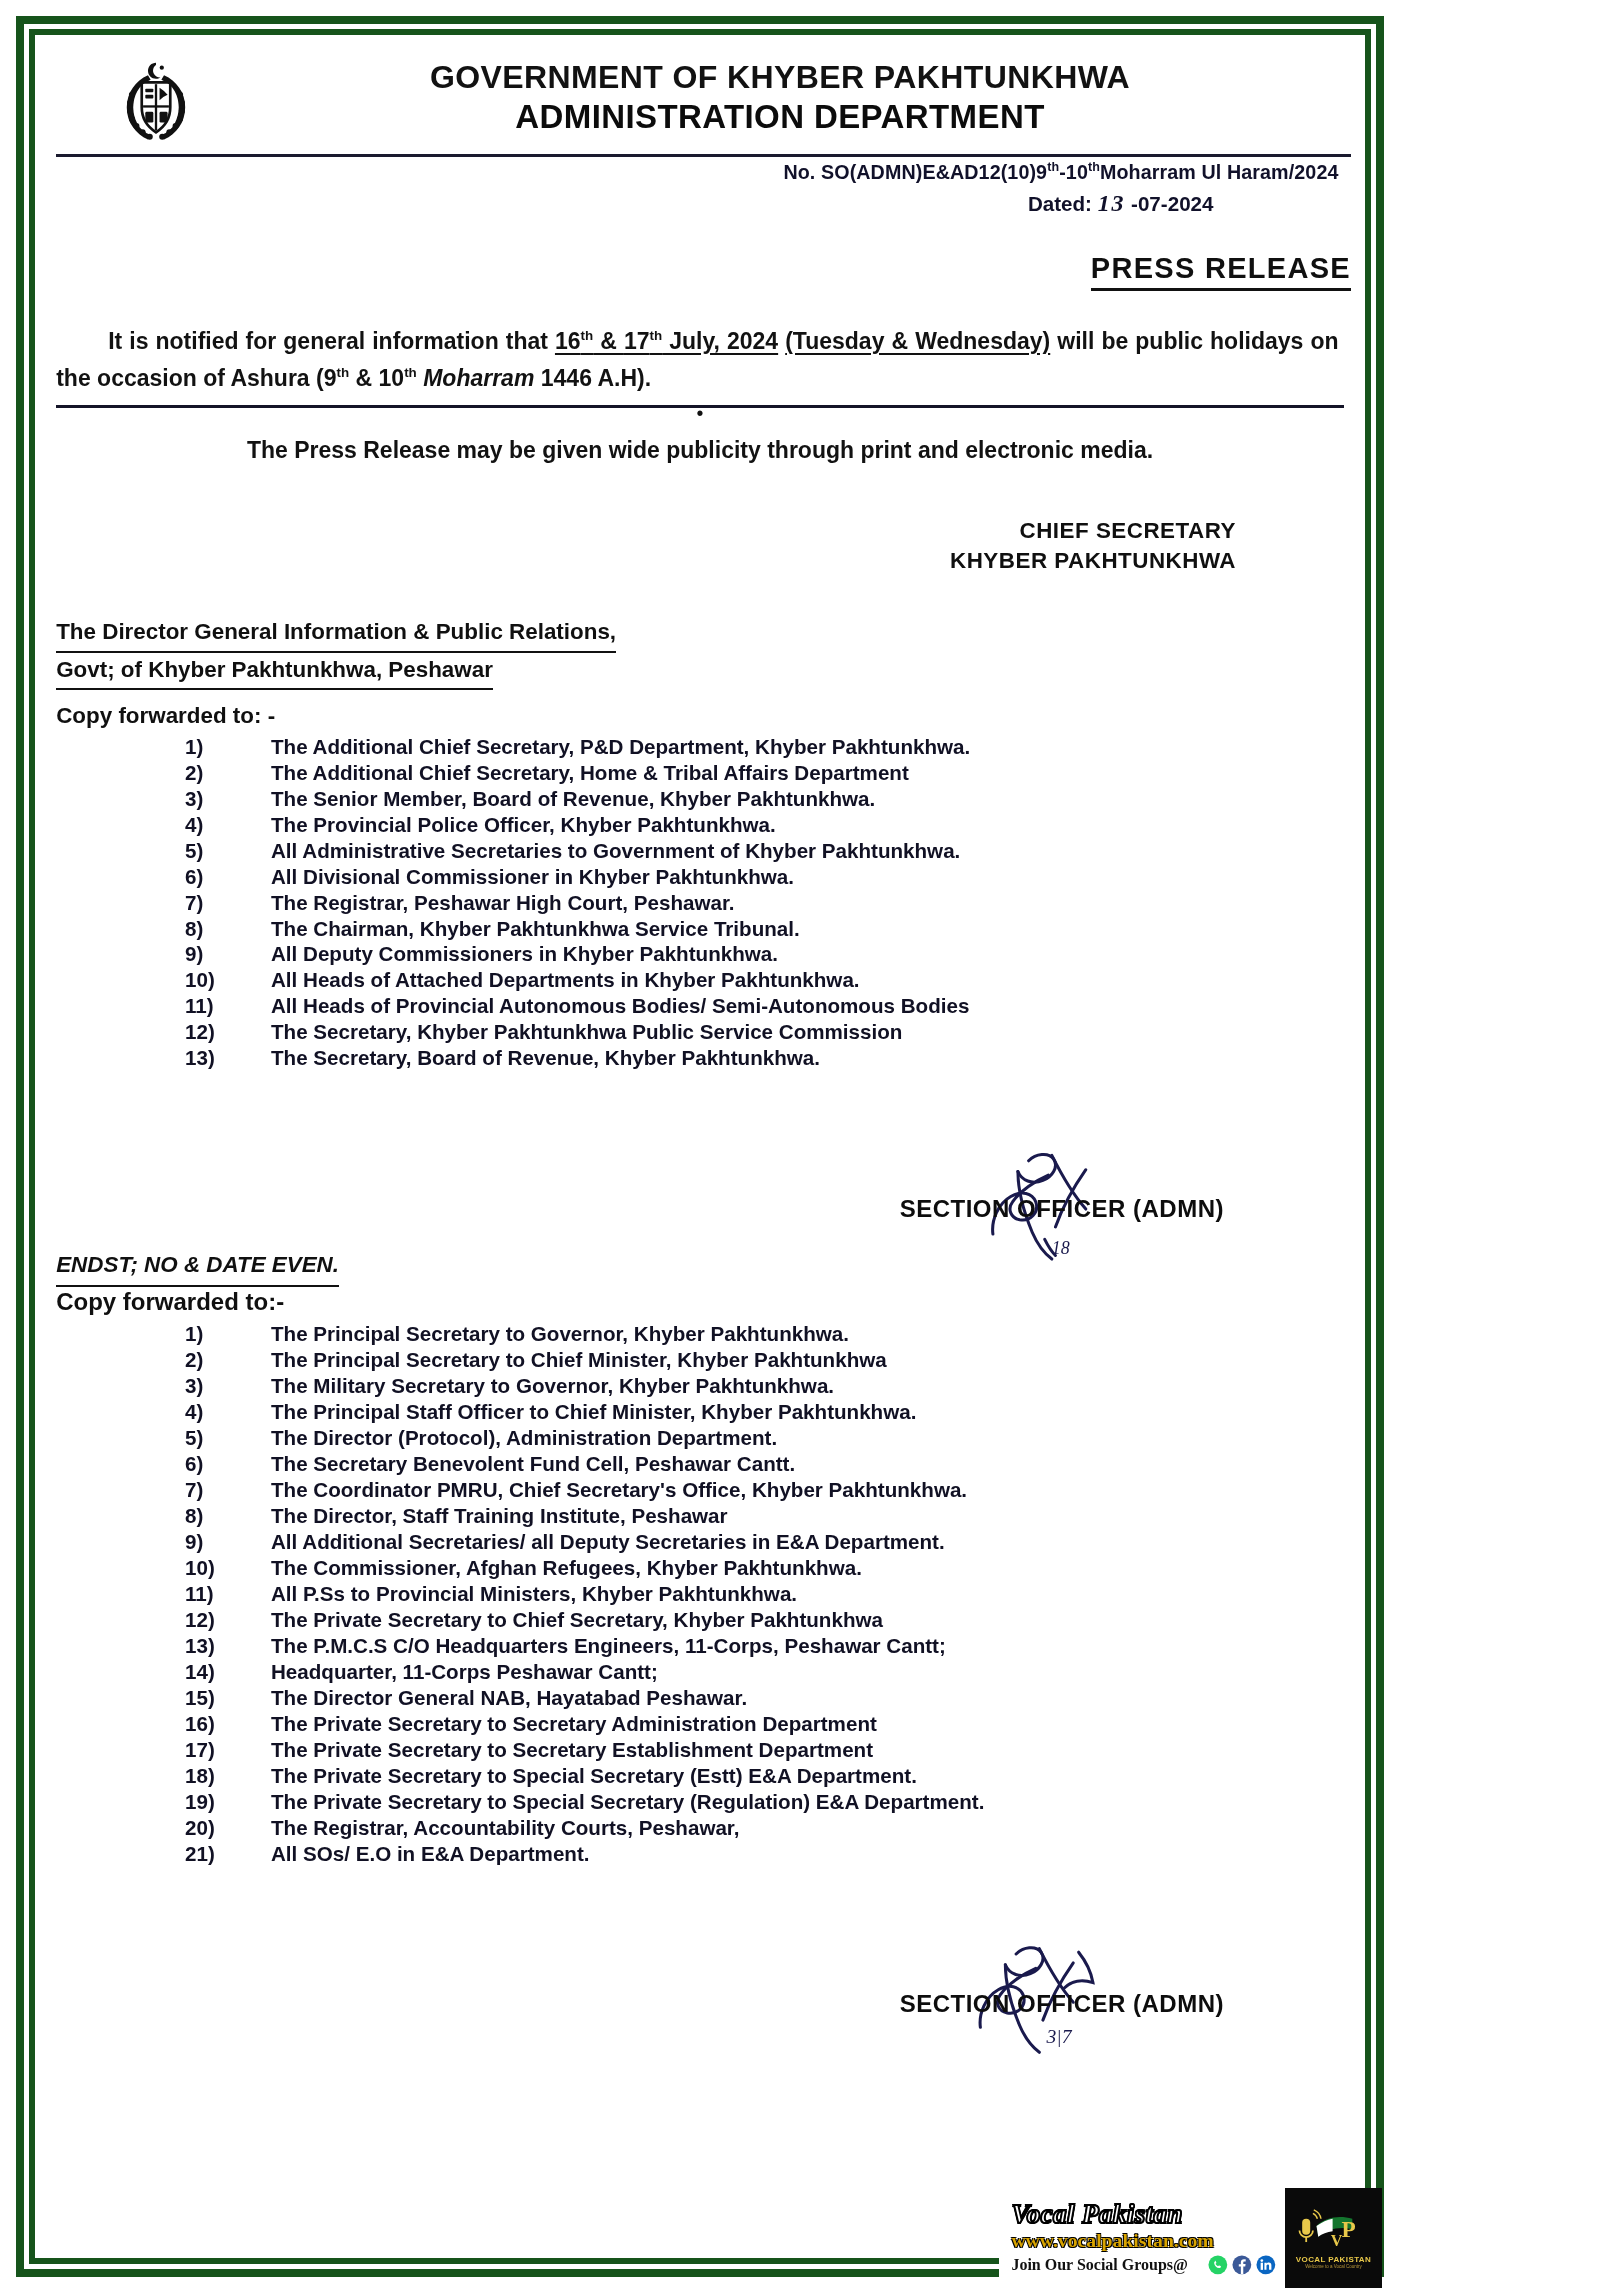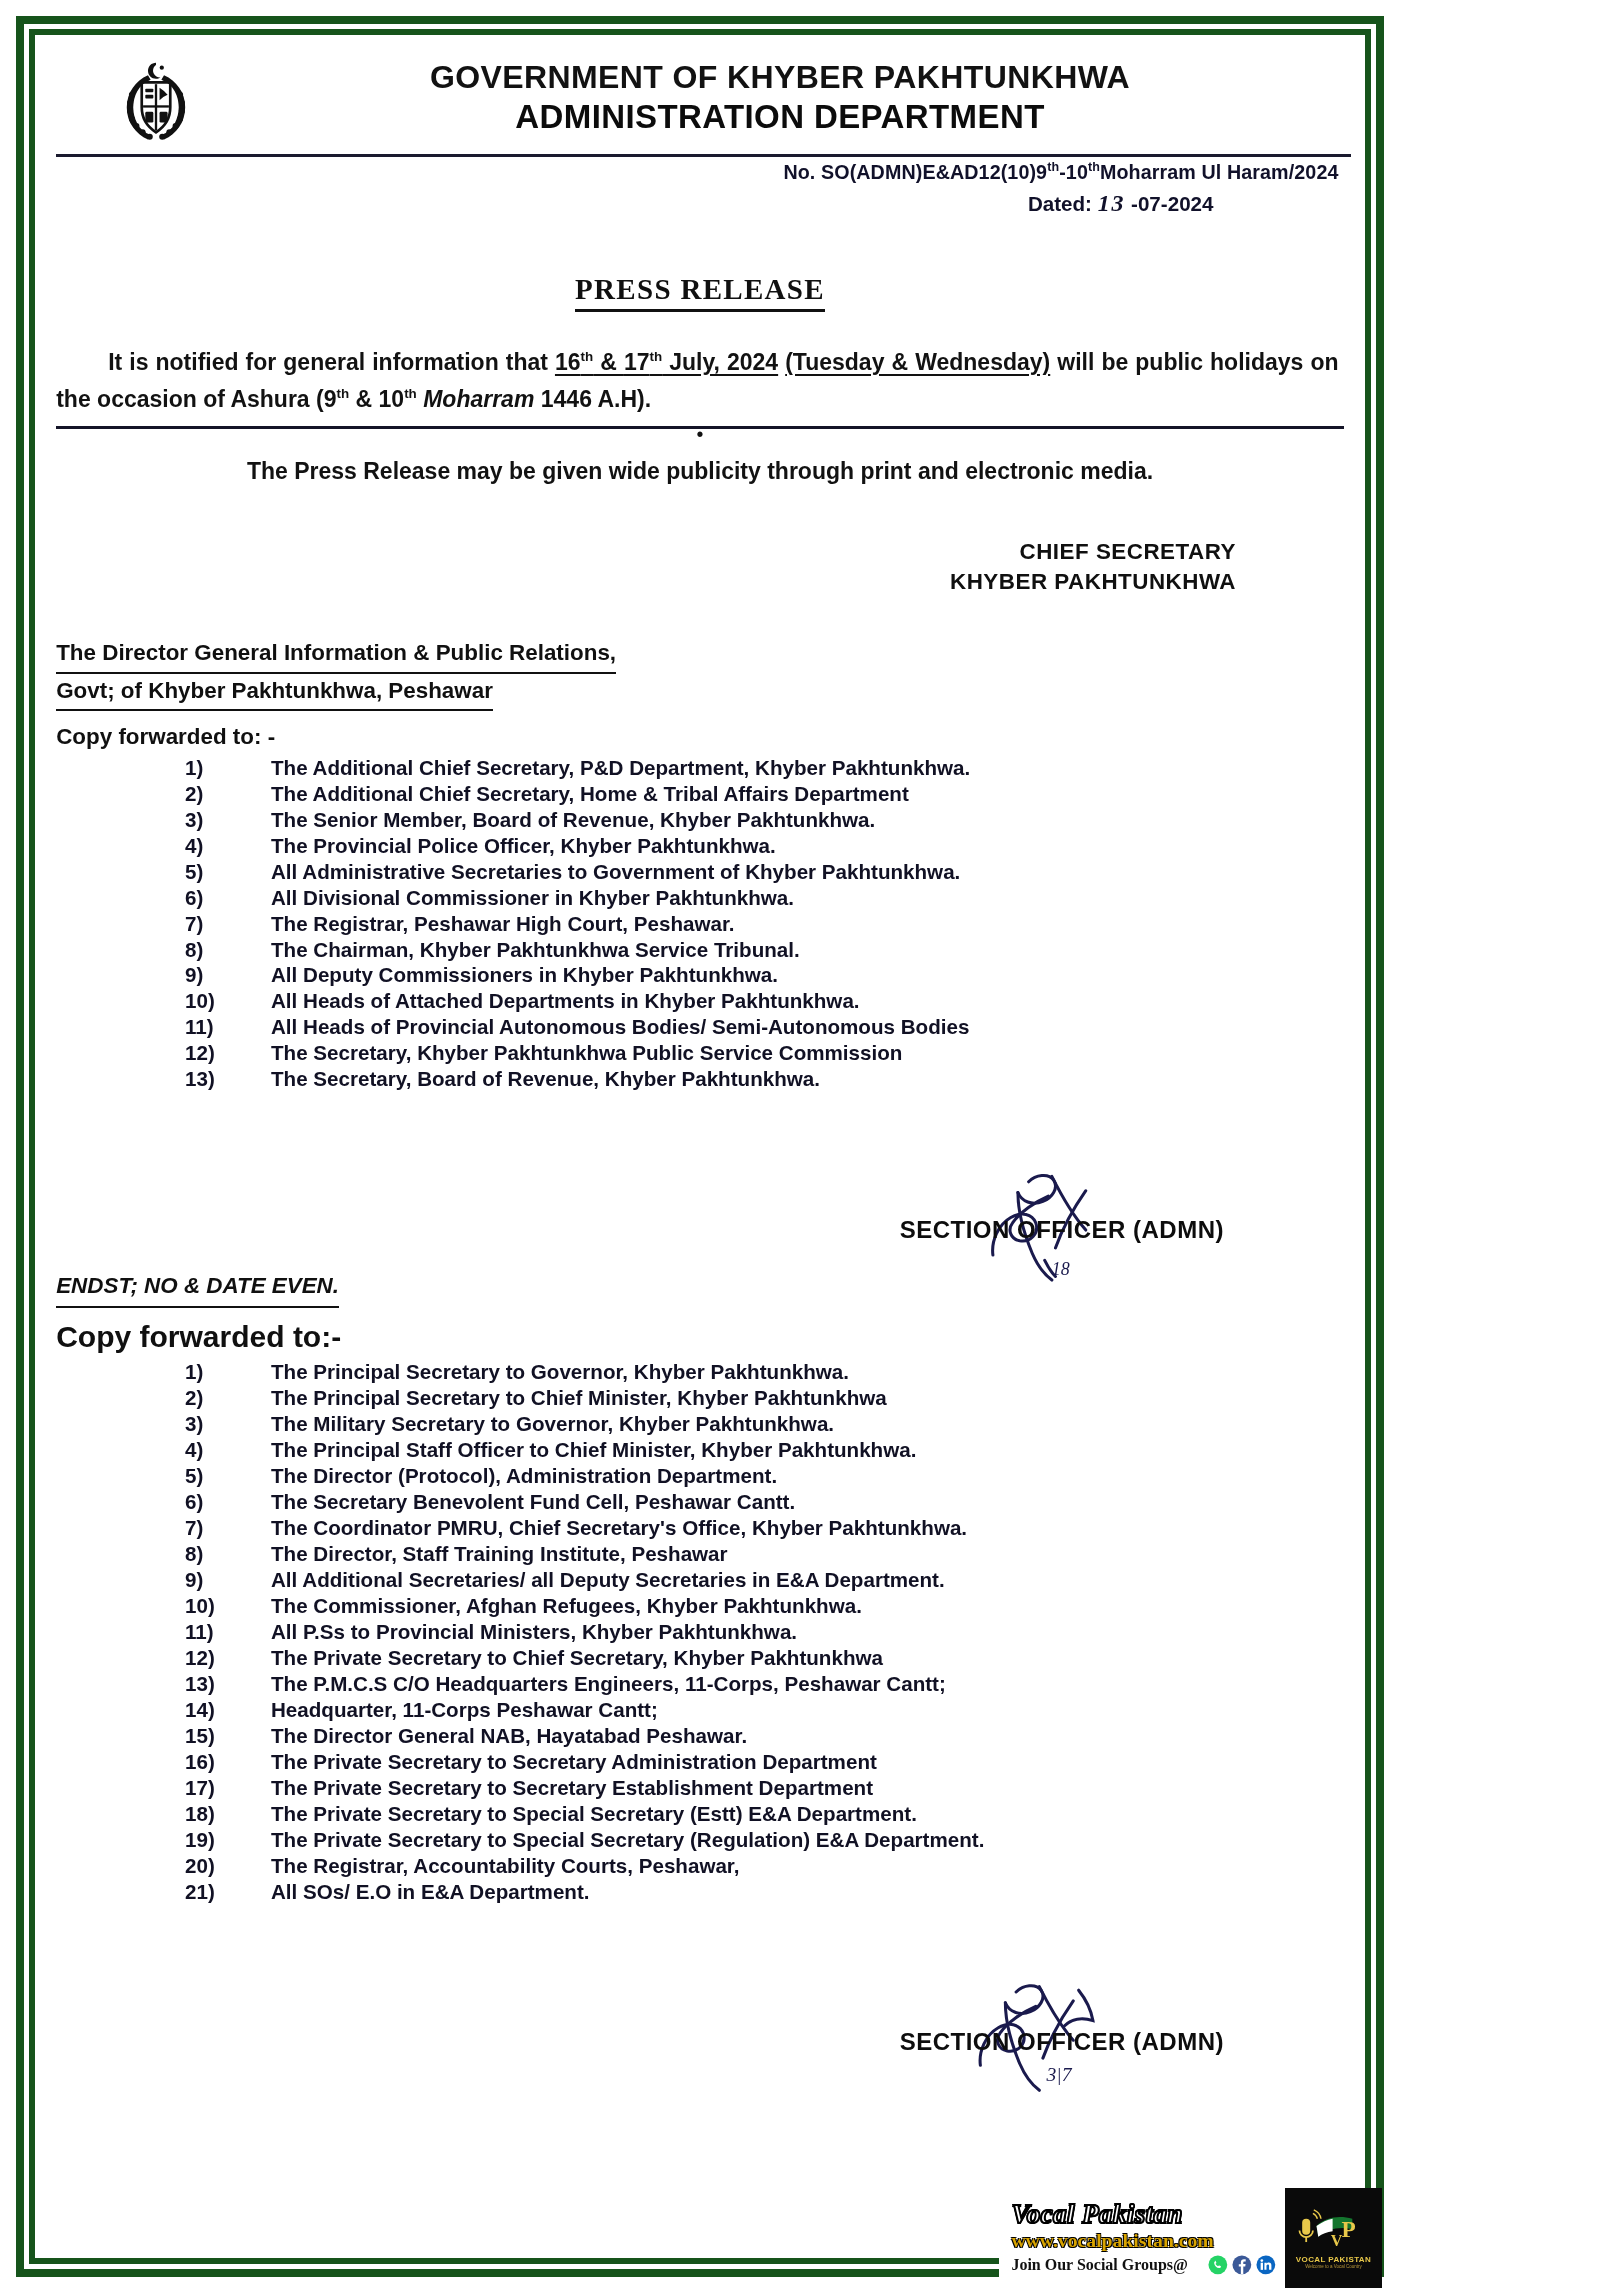--- a/index.html
+++ b/index.html
@@ -108,23 +108,22 @@
     white-space: nowrap;
   }
   .hand {
     font-family: "Liberation Serif", serif;
     font-style: italic;
     font-size: 24px;
     letter-spacing: 1.8px;
   }
   
   .pr-title-wrap {
-    text-align: center;
-    margin-top: 56px;
-    font-family: Liberation Serif, serif;
+    text-align: right;
+    margin-top: 35px;
   }
   .pr-title {
     display: inline-block;
     font-size: 29px;
     font-weight: bold;
     letter-spacing: 1.3px;
     border-bottom: 3.6px solid #111;
     padding-bottom: 2.7px;
     color: #101010;
   }
@@ -232,23 +231,23 @@
   }
   .endst {
     margin-top: 19.7px;
     padding-left: 7.2px;
     font-size: 22.4px;
     font-weight: bold;
     color: #101010;
   }
   .endst .ln { display:inline-block; border-bottom: 2.7px solid #111; padding-bottom:7px;font-style:italic; }
   .copy-head2 {
-    margin-top: 12px;
+    margin-top: 1px;
     padding-left: 7.2px;
-    font-size: 30px;
+    font-size: 24px;
     font-weight: bold;
     color: #101010;
   }
   
   .watermark {
     position: absolute;
     right: 18px;
     bottom: 5.4px;
     display: flex;
     align-items: stretch;

